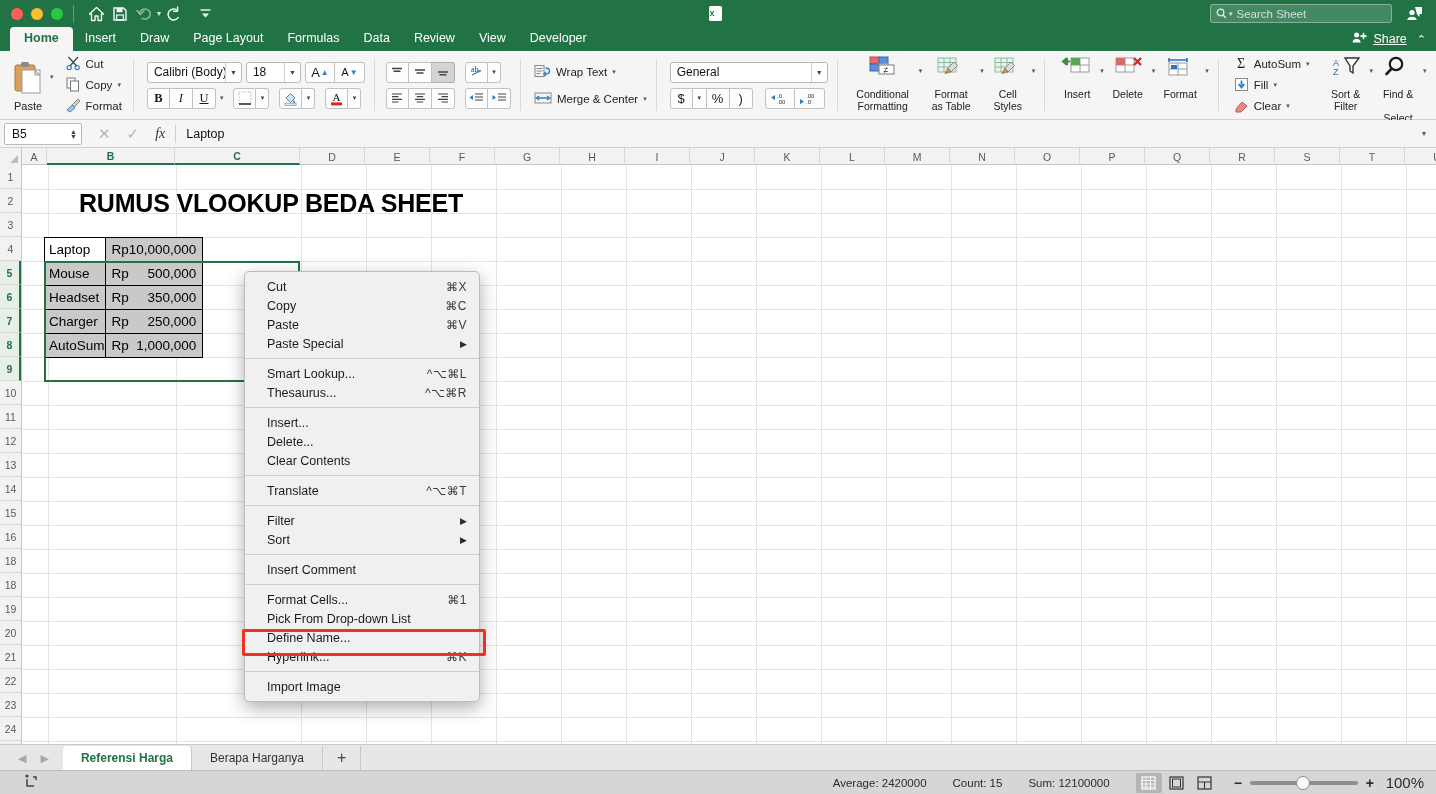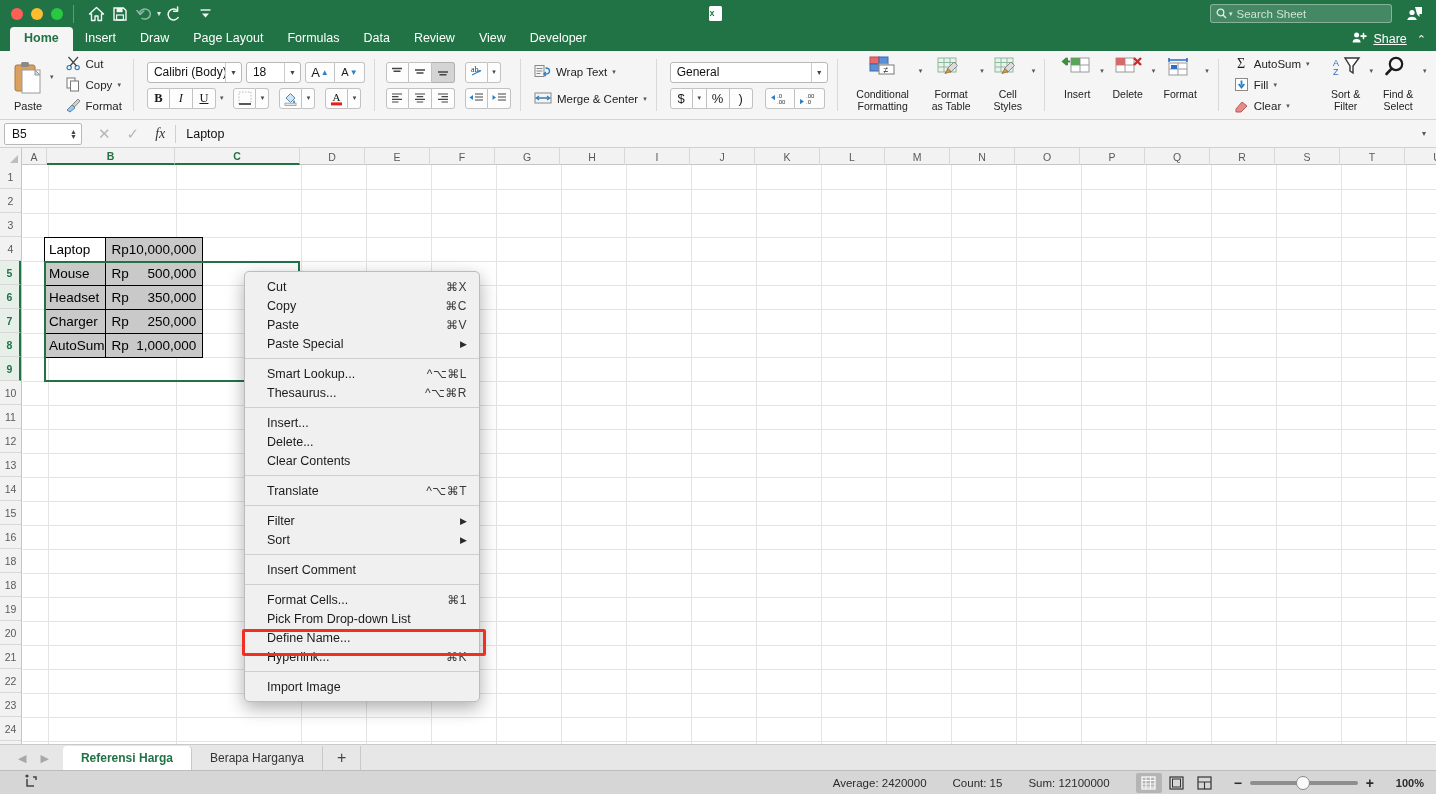--- a/index.html
+++ b/index.html
@@ -260,21 +260,21 @@
     color: #333; margin-right: 2px;
   }
   .viewbtn.on { background: #b5b5b5; border-radius: 2px; color: #fff; }
   .zoomgrp { display: flex; align-items: center; gap: 8px; margin-left: 14px; }
   .zbar { position: relative; width: 108px; height: 4px; background: #8e8e8e; border-radius: 2px; }
   .zknob {
     position: absolute; left: 46px; top: -5px; width: 14px; height: 14px;
     background: #fafafa; border: 1px solid #8a8a8a; border-radius: 50%;
   }
   .zsign { font-size: 14px; color: #2b2b2b; font-weight: bold; }
-  .zpct { font-size: 11px; color: #2b2b2b; width: 40px; text-align: right; margin-left: 10px; font-weight: bold; }
+  .zpct { font-size: 15px; color: #2b2b2b; width: 40px; text-align: right; margin-left: 10px; }
 </style>
 </head>
 <body>
 
 <div id="app">
 
   <div class="titlebar">
     <div class="traffic">
       <div class="tl red"></div>
       <div class="tl yellow"></div>
@@ -743,21 +743,21 @@
       </div>
       <div class="bigbtn-row">
         <div class="bigbtn" style="width:50px">
           <span>
             <svg width="28" height="26" viewBox="0 0 28 26">
                 <circle cx="12" cy="8" r="6.2" fill="none" stroke="#1b1b1b" stroke-width="2.2"></circle>
                 <path d="M7.6 12.6 L2.5 18" stroke="#1b1b1b" stroke-width="2.6" stroke-linecap="round"></path>
               </svg>
           </span>
           <span class="lbl">Find &amp;</span>
-          <span class="lbl" style="margin-top:0">Select</span>
+          <span class="lbl" style="margin-top:12px">Select</span>
         </div>
         <span class="caret-sm" style="margin-top:14px">▾</span>
       </div>
     </div>
   </div>
 
   <div class="formulabar">
     <div class="namebox">
       <span>B5</span>
       <span class="spin">
@@ -872,20 +872,21 @@
           <div class="gl-h" style="top: 408px;"></div>
           <div class="gl-h" style="top: 432px;"></div>
           <div class="gl-h" style="top: 456px;"></div>
           <div class="gl-h" style="top: 480px;"></div>
           <div class="gl-h" style="top: 504px;"></div>
           <div class="gl-h" style="top: 528px;"></div>
           <div class="gl-h" style="top: 552px;"></div>
           <div class="gl-h" style="top: 576px;"></div>
         </div>
 
+      <div class="sheet-title" style="left:56px; top:24px;">RUMUS VLOOKUP BEDA SHEET</div>
 
       <table class="tbl" style="left:21px; top:72px;">
         <tbody>
         <tr>
           <td class="prod active">Laptop</td>
           <td class="price">
             <div class="price-inner">
                   <span>Rp</span>
                   <span>10,000,000</span>
                 </div>

